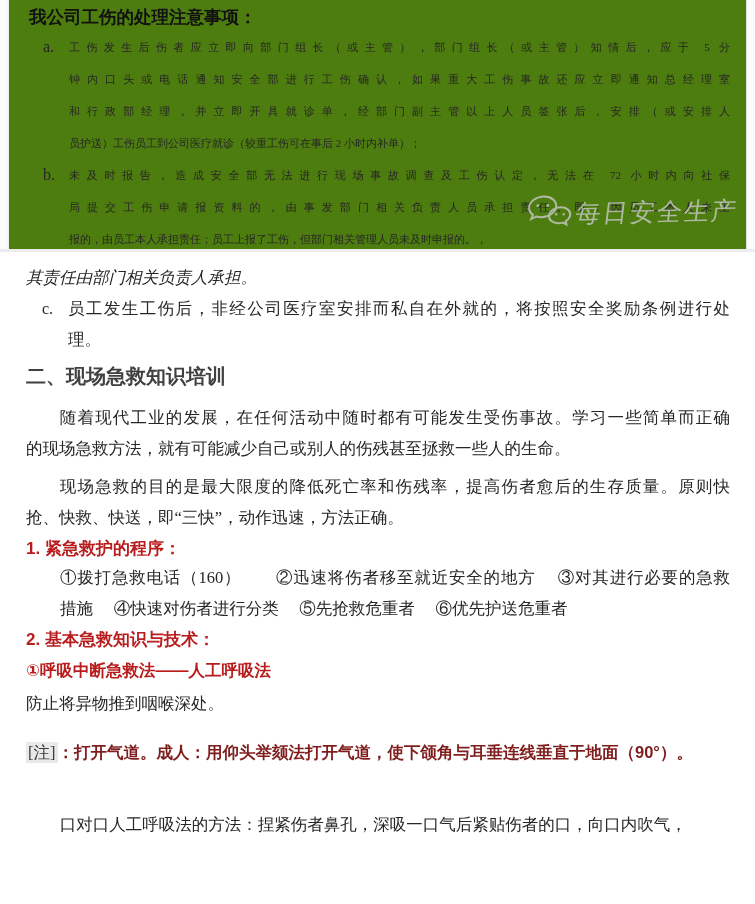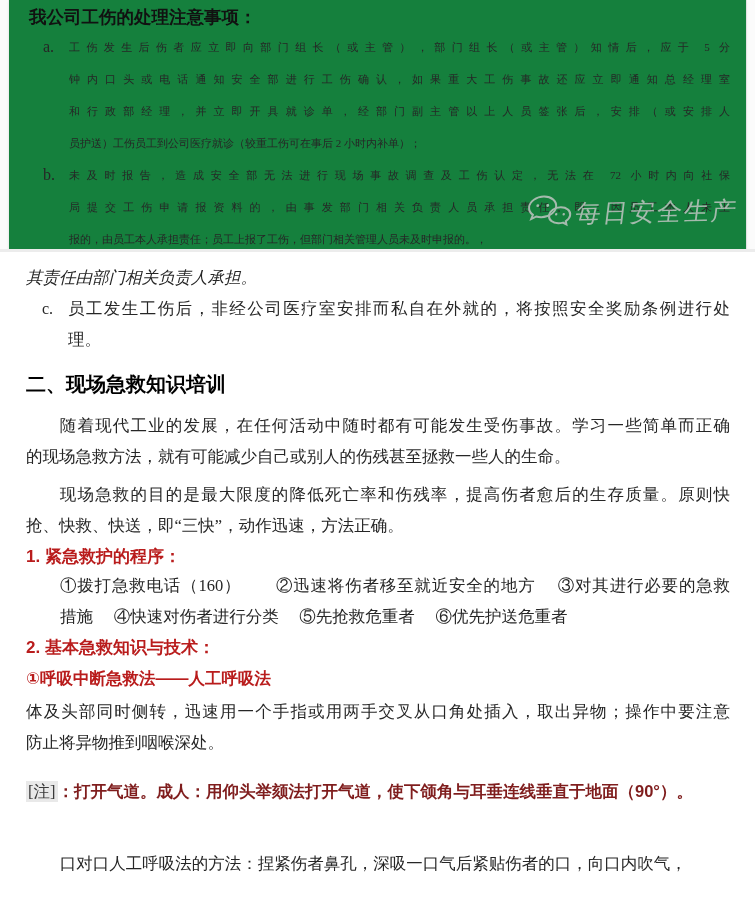--- a/index.html
+++ b/index.html
@@ -4,21 +4,21 @@
 <style>
   html,body{margin:0;padding:0;}
   body{
     width:755px;height:904px;position:relative;background:#fbfbfb;
     font-family:"Liberation Serif","DejaVu Serif",serif;
     color:#262626;overflow:hidden;
   }
   
   .page1{
     position:absolute;top:0;left:8px;width:739px;height:293px;
-    background:#15803d;box-sizing:border-box;
+    background:#4d7c0f;box-sizing:border-box;
     border-left:1px solid #efefef;border-right:1px solid #e2e2e2;
     border-bottom:1px solid #dcdcdc;border-radius:0 0 12px 12px;
     box-shadow:0 2px 3px rgba(0,0,0,.05);
     padding:3px 16px 0 20px;
   }
   .doc-title{
     font-family:"Liberation Sans","DejaVu Sans",sans-serif;
     font-weight:700;font-size:17.5px;line-height:28px;color:#111;
   }
   .p1-line{font-size:11px;line-height:32px;white-space:nowrap;}
@@ -30,21 +30,21 @@
   .page-gap{position:absolute;left:0;top:249px;width:755px;height:3px;background:#ececec;}
   
   .page2{
     position:absolute;top:252px;left:0;width:755px;height:652px;
     background:#fff;box-sizing:border-box;padding:10px 25px 0 26px;
   }
   .p2-line{font-size:16.5px;line-height:31px;white-space:nowrap;}
   .cont{font-style:italic;}
   .sec-heading{
     font-family:"Liberation Sans","DejaVu Sans",sans-serif;
-    font-weight:700;font-size:20px;line-height:30px;color:#000000;margin-top:14px;
+    font-weight:700;font-size:20px;line-height:30px;color:#404040;margin-top:6px;
   }
   .para{margin-top:0;}
   .ind{text-indent:2.05em;}
   .sub-title{
     font-family:"Liberation Sans","DejaVu Sans",sans-serif;
     font-weight:700;font-size:17px;line-height:31px;color:#b91c1c;
   }
   .steps{margin-left:34px;}
   .note-line{line-height:34px;font-size:16.5px;white-space:nowrap;}
   .note-bracket{background:#e9e9e9;padding:1px 2px;color:#3a3a3a;}
@@ -136,21 +136,20 @@
   <div class="steps mtm2">
     <div class="p2-line j">①拨打急救电话（160）　　②迅速将伤者移至就近安全的地方　 ③对其进行必要的急救</div>
     <div class="p2-line">措施　 ④快速对伤者进行分类　 ⑤先抢救危重者　 ⑥优先护送危重者</div>
   </div>
 
   <div class="sub-title">2.  基本急救知识与技术：</div>
 
   <div class="sub-title" style="font-size:16.5px;">①呼吸中断急救法——人工呼吸法</div>
 
   <div class="para mt2">
-    <div class="p2-line j">体及头部同时侧转，迅速用一个手指或用两手交叉从口角处插入，取出异物；操作中要注意</div>
     <div class="p2-line">防止将异物推到咽喉深处。</div>
   </div>
 
   <div class="note-line mt16">
     <span class="note-bracket">[注]</span><span class="note-text">：打开气道。成人：用仰头举颏法打开气道，使下颌角与耳垂连线垂直于地面（90°）。</span>
   </div>
 
   <div class="p2-line ind mt39">口对口人工呼吸法的方法：捏紧伤者鼻孔，深吸一口气后紧贴伤者的口，向口内吹气，</div>
 </div>
 

